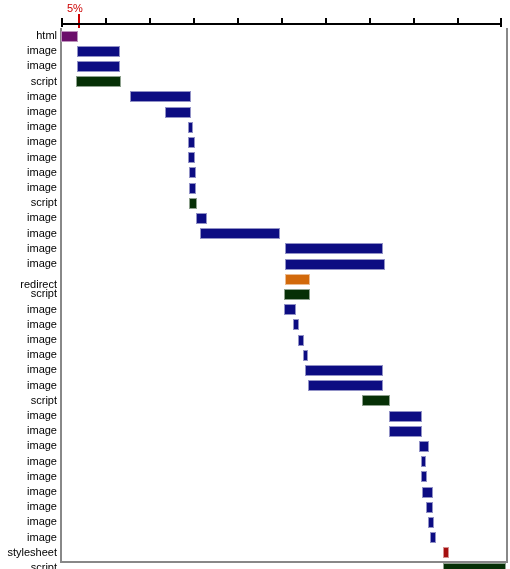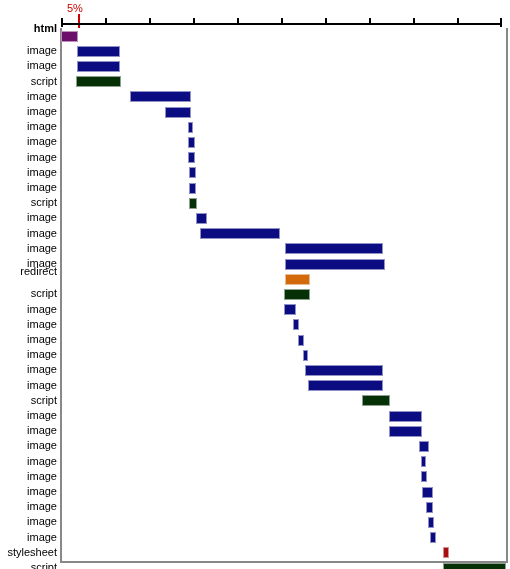--- a/index.html
+++ b/index.html
@@ -106,37 +106,37 @@
       <div class="axis-tick" style="left: 325px; top: 18px; background: rgb(0, 0, 0);"></div>
       <div class="axis-tick" style="left: 369px; top: 18px; background: rgb(0, 0, 0);"></div>
       <div class="axis-tick" style="left: 413px; top: 18px; background: rgb(0, 0, 0);"></div>
       <div class="axis-tick" style="left: 457px; top: 18px; background: rgb(0, 0, 0);"></div>
       <div class="axis-tick endcap" style="left: 500px; top: 18px; background: rgb(0, 0, 0);"></div>
     </div>
 
   <div class="plot-frame" id="plot-frame" style="left: 60px; top: 28px; width: 448px; height: 535px;"></div>
 
   <div id="label-col">
-      <div class="row-label" style="top: 22px; font-weight: bold;">html</div>
+      <div class="row-label" style="top: 29px;">html</div>
       <div class="row-label" style="top: 44.2px;">image</div>
       <div class="row-label" style="top: 59.4px;">image</div>
       <div class="row-label" style="top: 74.6px;">script</div>
       <div class="row-label" style="top: 89.8px;">image</div>
       <div class="row-label" style="top: 105px;">image</div>
       <div class="row-label" style="top: 120.2px;">image</div>
       <div class="row-label" style="top: 135.4px;">image</div>
       <div class="row-label" style="top: 150.6px;">image</div>
       <div class="row-label" style="top: 165.8px;">image</div>
       <div class="row-label" style="top: 181px;">image</div>
       <div class="row-label" style="top: 196.2px;">script</div>
       <div class="row-label" style="top: 211.4px;">image</div>
       <div class="row-label" style="top: 226.6px;">image</div>
       <div class="row-label" style="top: 241.8px;">image</div>
       <div class="row-label" style="top: 257px;">image</div>
-      <div class="row-label" style="top: 265px; text-align: right;">redirect</div>
+      <div class="row-label" style="top: 278px; text-align: right;">redirect</div>
       <div class="row-label" style="top: 287.4px;">script</div>
       <div class="row-label" style="top: 302.6px;">image</div>
       <div class="row-label" style="top: 317.8px;">image</div>
       <div class="row-label" style="top: 333px;">image</div>
       <div class="row-label" style="top: 348.2px;">image</div>
       <div class="row-label" style="top: 363.4px;">image</div>
       <div class="row-label" style="top: 378.6px;">image</div>
       <div class="row-label" style="top: 393.8px;">script</div>
       <div class="row-label" style="top: 409px;">image</div>
       <div class="row-label" style="top: 424.2px;">image</div>

